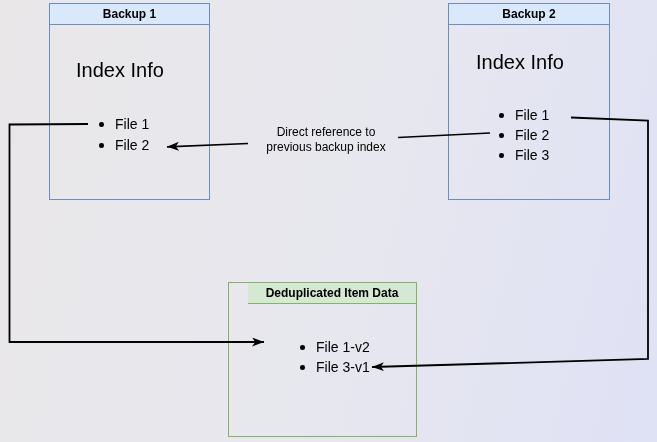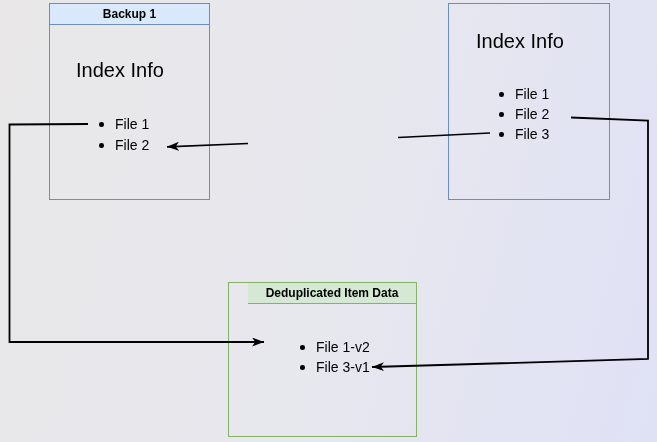--- a/index.html
+++ b/index.html
@@ -104,34 +104,39 @@
     <div class="box-body">
       <div class="index-label" style="left:26px; top:34px;">Index Info</div>
       <ul class="file-list list-b1" style="left:49px; top:89px;">
         <li>File 1</li>
         <li>File 2</li>
       </ul>
     </div>
   </div>
 
   <div class="box blue" style="left:448px; top:3px; width:162px; height:197px;">
+    <div class="box-header">Backup 2</div>
     <div class="box-body">
       <div class="index-label" style="left:27px; top:26px;">Index Info</div>
       <ul class="file-list list-b2" style="left:50px; top:80px;">
         <li>File 1</li>
         <li>File 2</li>
         <li>File 3</li>
       </ul>
     </div>
   </div>
 
   <div class="box green" style="left:228px; top:282px; width:189px; height:155px;">
     <div class="box-header">Deduplicated Item Data</div>
     <div class="box-body">
       <ul class="file-list list-dd" style="left:52px; top:33px;">
         <li>File 1-v2</li>
         <li>File 3-v1</li>
       </ul>
     </div>
   </div>
 
+  <div class="edge-label">
+    <div>Direct reference to</div>
+    <div>previous backup index</div>
+  </div>
 
 </div>
 
 </body></html>

